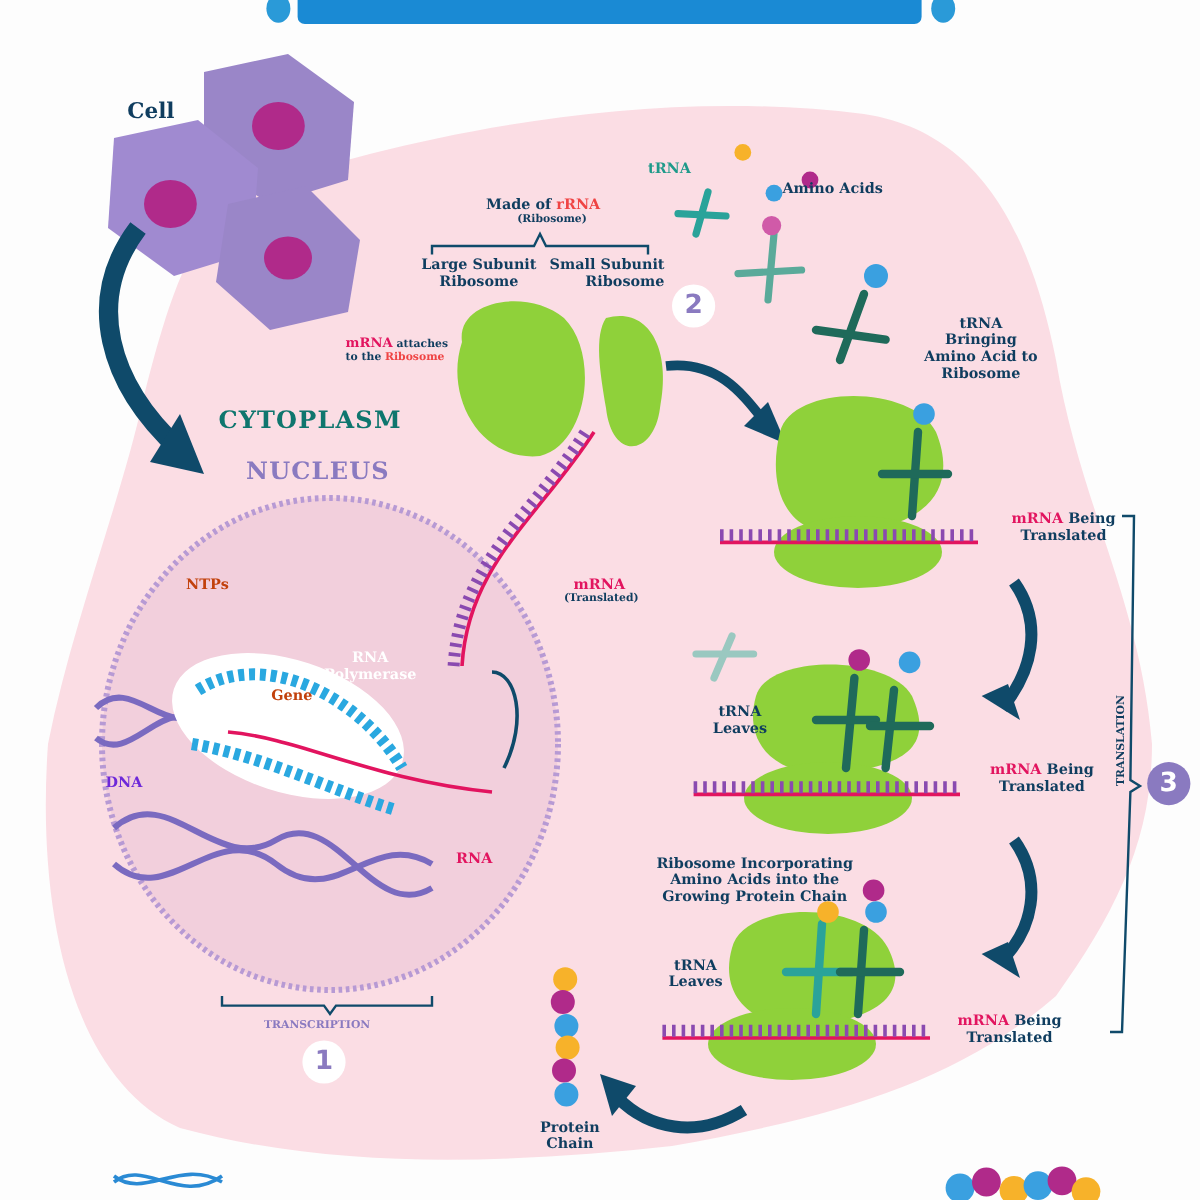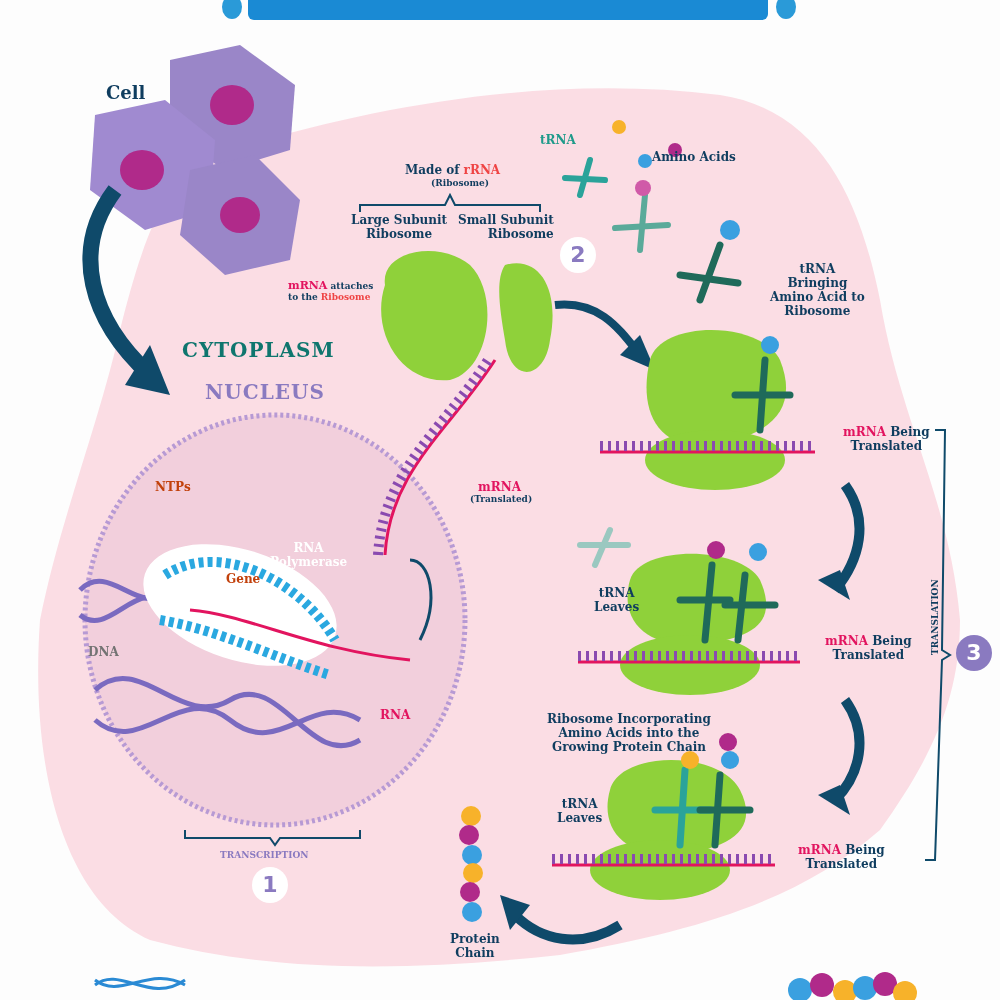--- a/index.html
+++ b/index.html
@@ -4,21 +4,21 @@
 <style>
   html,body{margin:0;padding:0;background:#fdfdfd;}
   body{width:1000px;height:1000px;position:relative;overflow:hidden;font-family:"DejaVu Serif",serif;}
   svg{position:absolute;left:0;top:0;}
   .lbl{position:absolute;font-weight:bold;color:#0f3d5f;font-size:12px;line-height:14px;text-align:center;white-space:nowrap;}
   .small{font-size:9px;line-height:11px;}
   .pink{color:#e2145f;}
   .green{color:#ef4444;}
   .teal{color:#1f9a8a;}
   .purple{color:#c2410c;}
-  .blue{color:#737373;text-align:right;}
+  .blue{color:#6d28d9;text-align:right;}
   .white{color:#fff;}
   .num{position:absolute;width:36px;height:36px;border-radius:50%;text-align:center;line-height:36px;font-weight:bold;font-size:22px;font-family:"DejaVu Sans",sans-serif;}
 </style>
 </head>
 <body>
 
 <svg width="1000" height="1000" viewBox="0 0 1000 1000">
 
   <rect x="248" y="-10" width="520" height="30" rx="6" fill="#1a8ad4"></rect>
   <ellipse cx="232" cy="7" rx="10" ry="12" fill="#2a9ad8"></ellipse>

